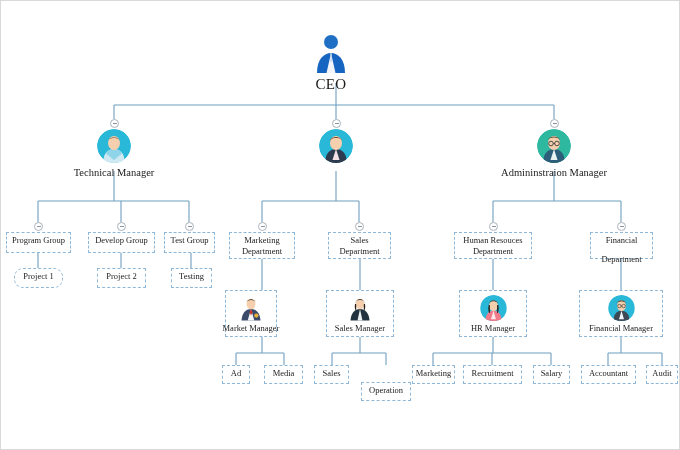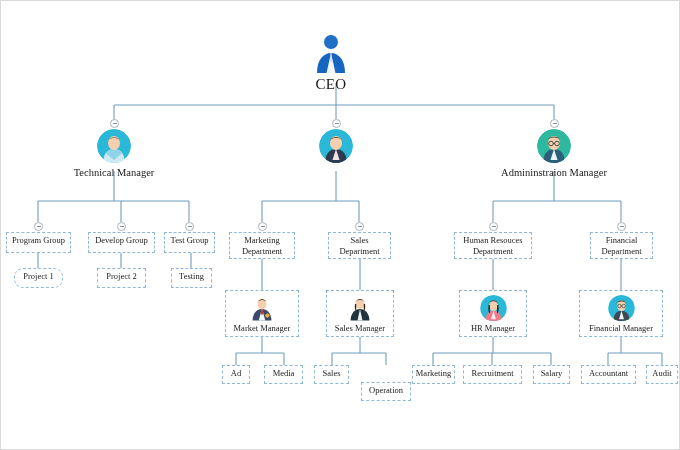--- a/index.html
+++ b/index.html
@@ -234,36 +234,36 @@
     <span class="line">Department</span>
   </div>
   <div class="node box" style="left:327px; top:231px; width:63px; height:27px;">
     <span class="line">Sales</span>
     <span class="line">Department</span>
   </div>
   <div class="node box" style="left:453px; top:231px; width:78px; height:27px;">
     <span class="line">Human Resouces</span>
     <span class="line">Department</span>
   </div>
-  <div class="node box" style="left:589px; top:231px; width:63px; height:27px;">
+  <div class="node box" style="left:589px; top:231px; width:63px; height:27px;gap:8px;">
     <span class="line">Financial</span>
     <span class="line">Department</span>
   </div>
 
   <div class="node box" style="left:13px; top:267px; width:49px; height:20px;border-radius:9px;">
     <span class="line">Project 1</span>
   </div>
   <div class="node box" style="left:96px; top:267px; width:49px; height:20px;">
     <span class="line">Project 2</span>
   </div>
   <div class="node box" style="left:170px; top:267px; width:41px; height:20px;">
     <span class="line">Testing</span>
   </div>
 
-  <div class="node box with-avatar" style="left:224px; top:289px; width:74px; height:47px;">
+  <div class="node box with-avatar" style="left:224px; top:289px; width:52px; height:47px;">
     <svg class="sq-avatar" viewBox="0 0 30 32">
       <path d="M15 17 C8.5 17 4 22 3.5 31 L26.5 31 C26 22 21.5 17 15 17 Z" fill="#3b4a6b"></path>
       <path d="M15 17 L11 31 L19 31 Z" fill="#f4f6fa"></path>
       <path d="M15 17 L13.2 21 L15 25 L16.8 21 Z" fill="#c0392b"></path>
       <ellipse cx="15" cy="11" rx="5.4" ry="6.4" fill="#f6d0ae"></ellipse>
       <path d="M9.6 9.6 C9.6 3.6 20.4 3.6 20.4 9.6 C20.4 7.2 18 6.2 15 6.2 C12 6.2 9.6 7.2 9.6 9.6 Z" fill="#3a2a1c"></path>
       <circle cx="21.5" cy="25" r="2.6" fill="#e8b23a"></circle>
     </svg>
     <span class="line box-label">Market Manager</span>
   </div>

